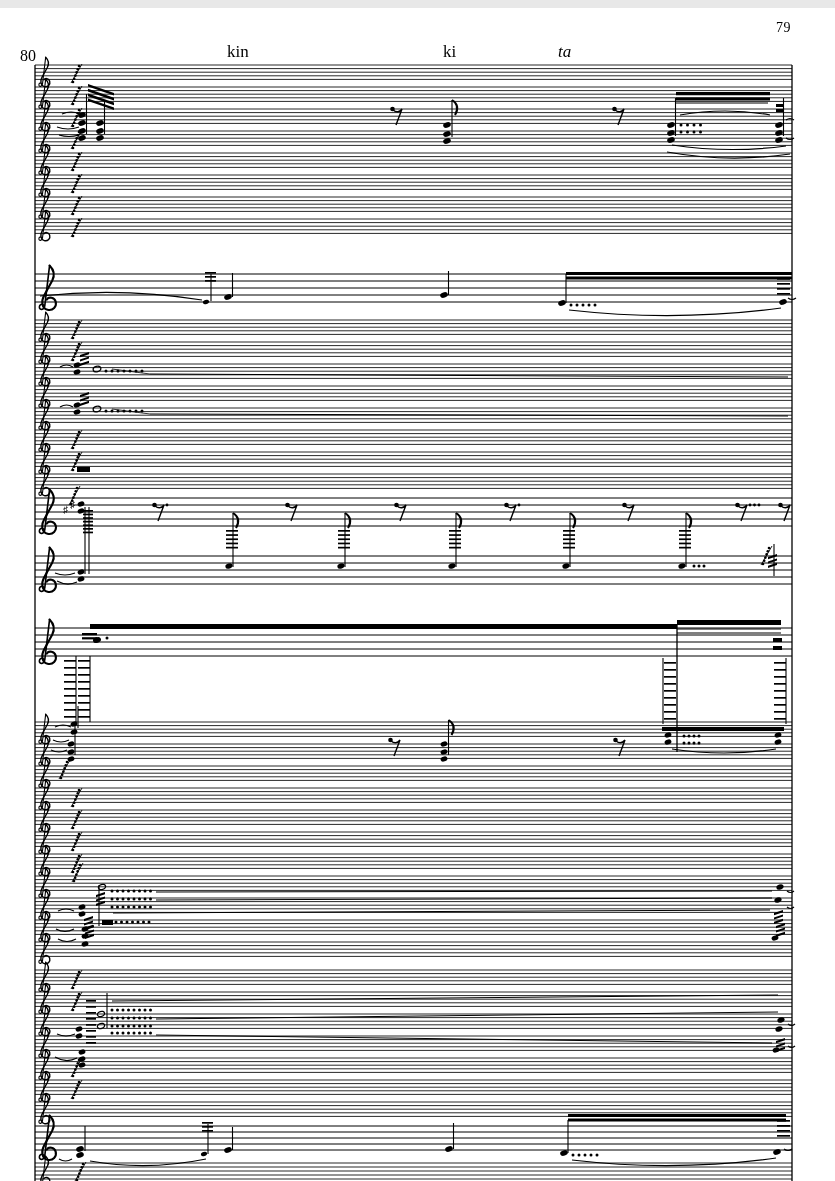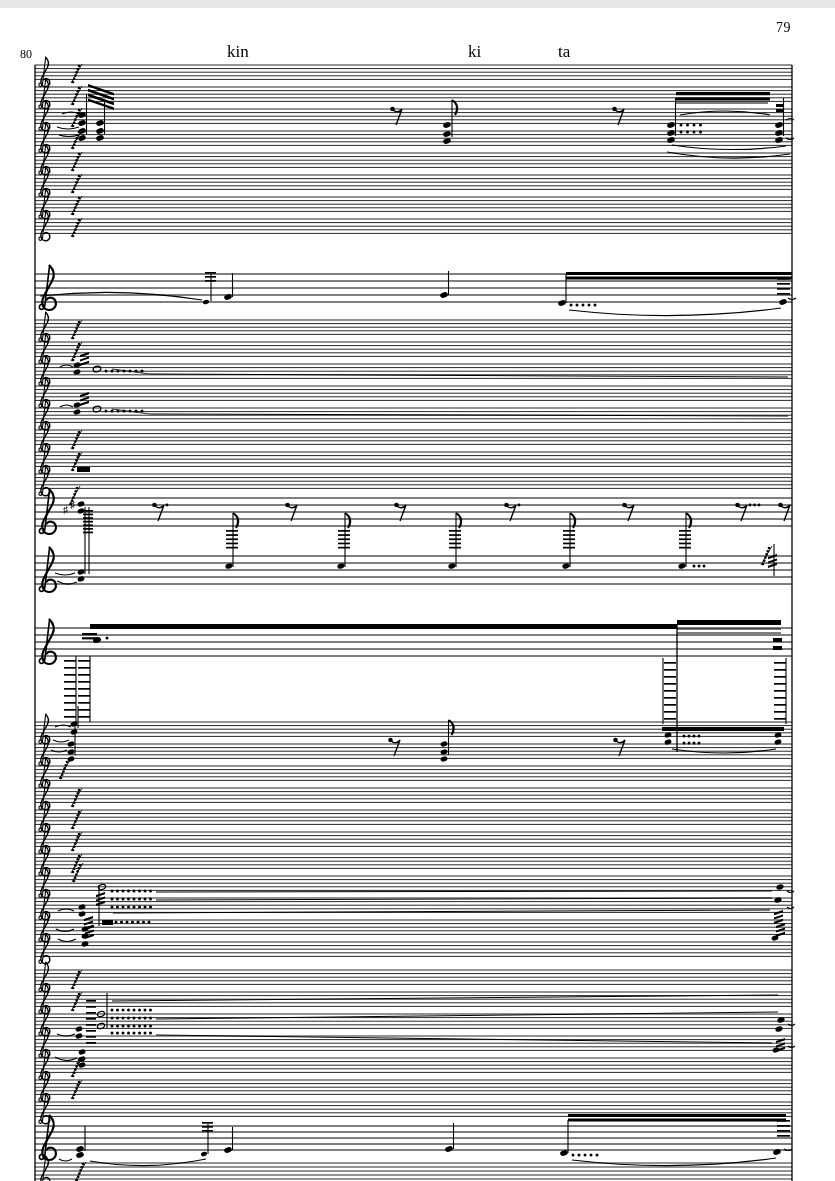--- a/index.html
+++ b/index.html
@@ -11,37 +11,37 @@
     color:#000;
     overflow:hidden;
     margin:8px auto;
   }
   .page-number{
     position:absolute;top:12px;left:776px;
     font-size:14px;letter-spacing:0.5px;
   }
   .measure-number{
     position:absolute;top:39px;left:20px;
-    font-size:12px;
+    font-size:16px;
   }
   .lyric{
     position:absolute;top:34px;
     font-size:17px;
   }
   #score-svg{position:absolute;left:0;top:0;}
 </style>
 </head>
 <body>
 
 <div class="page">
   <div class="page-number">79</div>
   <div class="measure-number">80</div>
   <span class="lyric" style="left: 227px; text-align: right;">kin</span>
-  <span class="lyric" style="left: 468px;">ki</span>
-  <span class="lyric" style="left: 558px;">ta</span>
+  <span class="lyric" style="left: 443px;">ki</span>
+  <span class="lyric" style="left: 558px; font-style: italic;">ta</span>
   <svg id="score-svg" width="835" height="1181" viewBox="0 0 835 1181">
     <defs>
       <g id="gclef">
         <path d="M17 3 C23 9 25 17 21 25 L9 47 C4 56 6 66 14 68 C22 70 28 63 26 56 C24 50 16 48 13 53" fill="none" stroke="#000" stroke-width="3.1" stroke-linecap="round"></path>
         <path d="M17 3 L10 62 C9 69 2 69 2 64 C2 60 6 59 8 61" fill="none" stroke="#000" stroke-width="2.4" stroke-linecap="round"></path>
       </g>
     </defs>
     <g id="score-layer">
         <line x1="35" y1="57" x2="792" y2="57" stroke="#000000" stroke-width="0.85"></line>
         <line x1="35" y1="60.6" x2="792" y2="60.6" stroke="#000000" stroke-width="0.85"></line>

